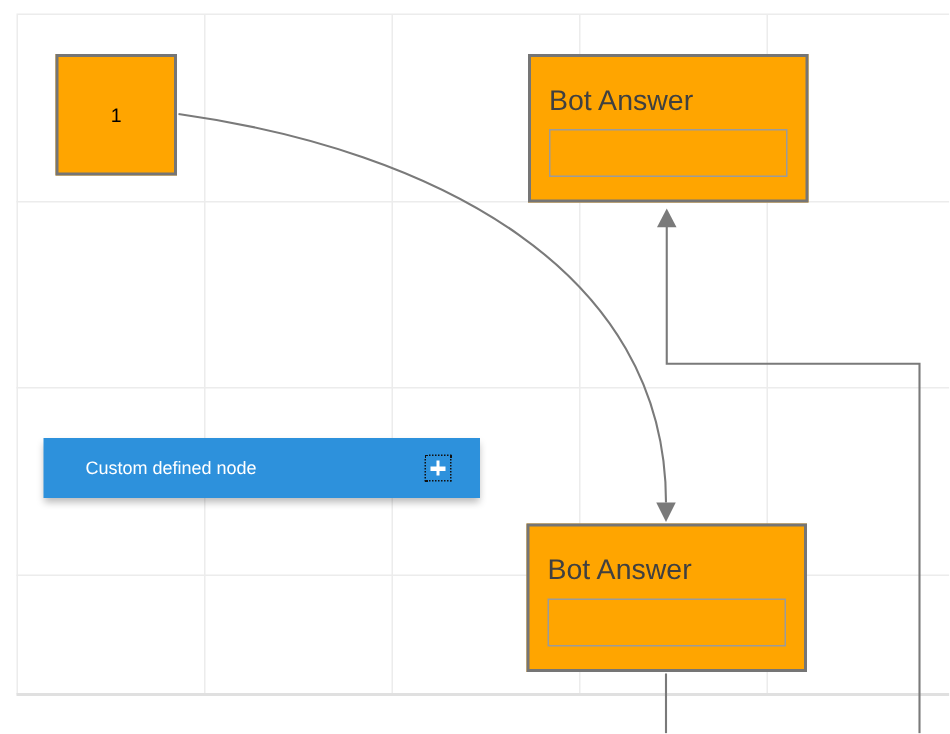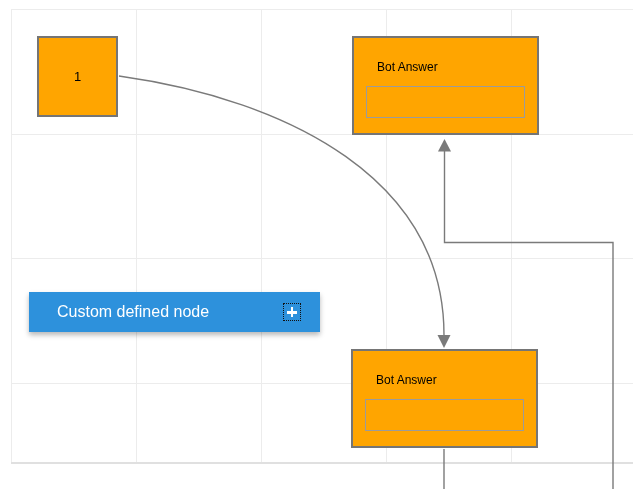--- a/index.html
+++ b/index.html
@@ -36,39 +36,39 @@
   }
 
   .bot-node {
     width:187px; height:99px;
     background:var(--node-orange);
     border:2px solid var(--node-stroke);
   }
   .bot-node-top { left:352px; top:36px; }
   .bot-node-bottom { left:351px; top:349px; }
   .bot-title {
-    margin:22px 12px 0 23px;
-    font-size:12px; color:#000000;
+    margin:22px 12px 0 12px;
+    font-size:19px; color:#404040;
     line-height:15px;
   }
   .bot-input {
     margin:11px 12px 0 12px;
     height:32px;
     border:1px solid #9b9b9b;
     background:var(--node-orange);
     font-size:12px; color:#000;
   }
 
   .custom-node {
     left:29px; top:292px; width:291px; height:40px;
     background:var(--node-blue);
     box-shadow:0 3px 5px rgba(0,0,0,0.28);
     display:flex; align-items:center;
     padding-left:28px;
-    color:#ffffff; font-size:16px;
+    color:#ffffff; font-size:12px;
   }
   .plus-port {
     position:absolute; right:19px; top:11px;
     width:18px; height:18px;
     border:1px dotted #111111;
     background:transparent;
   }
   .plus-port .bar-h {
     position:absolute; left:3px; top:7px;
     width:10px; height:2.6px; background:#ffffff;

